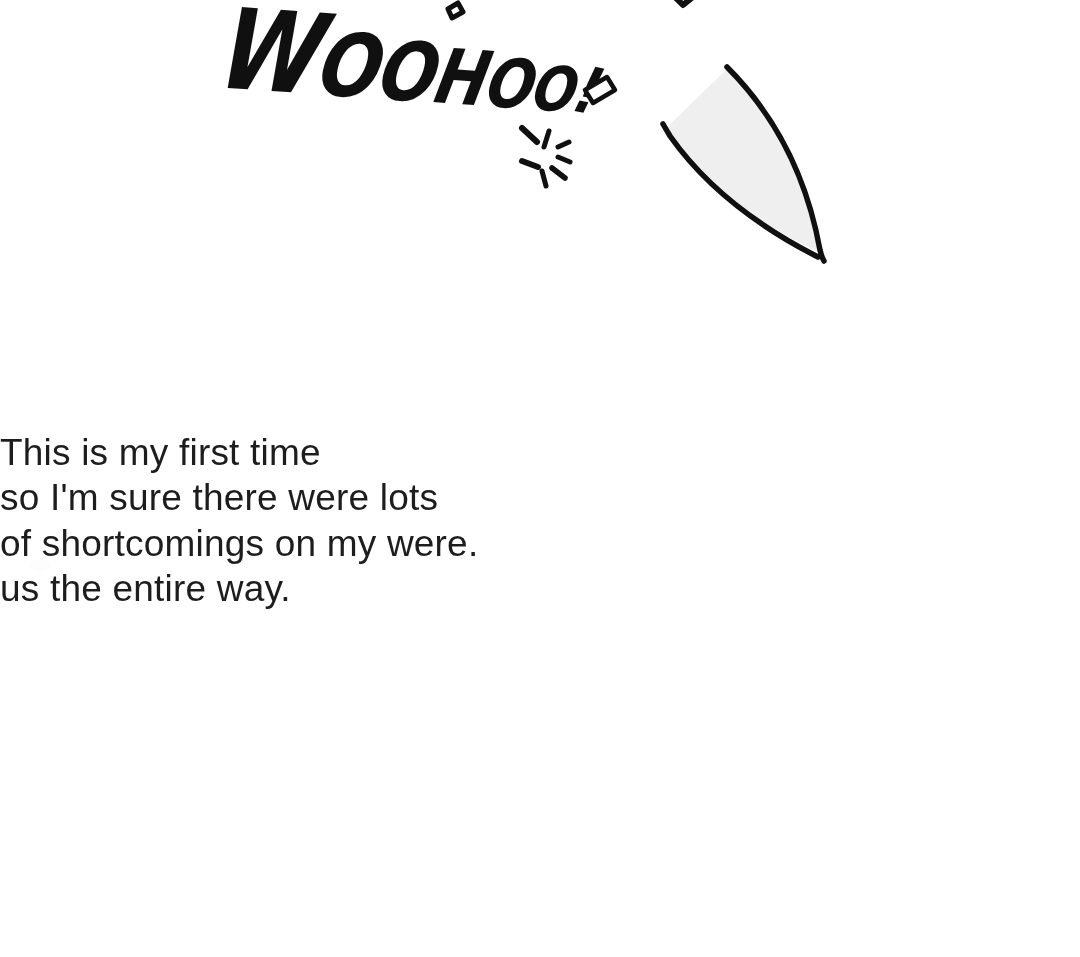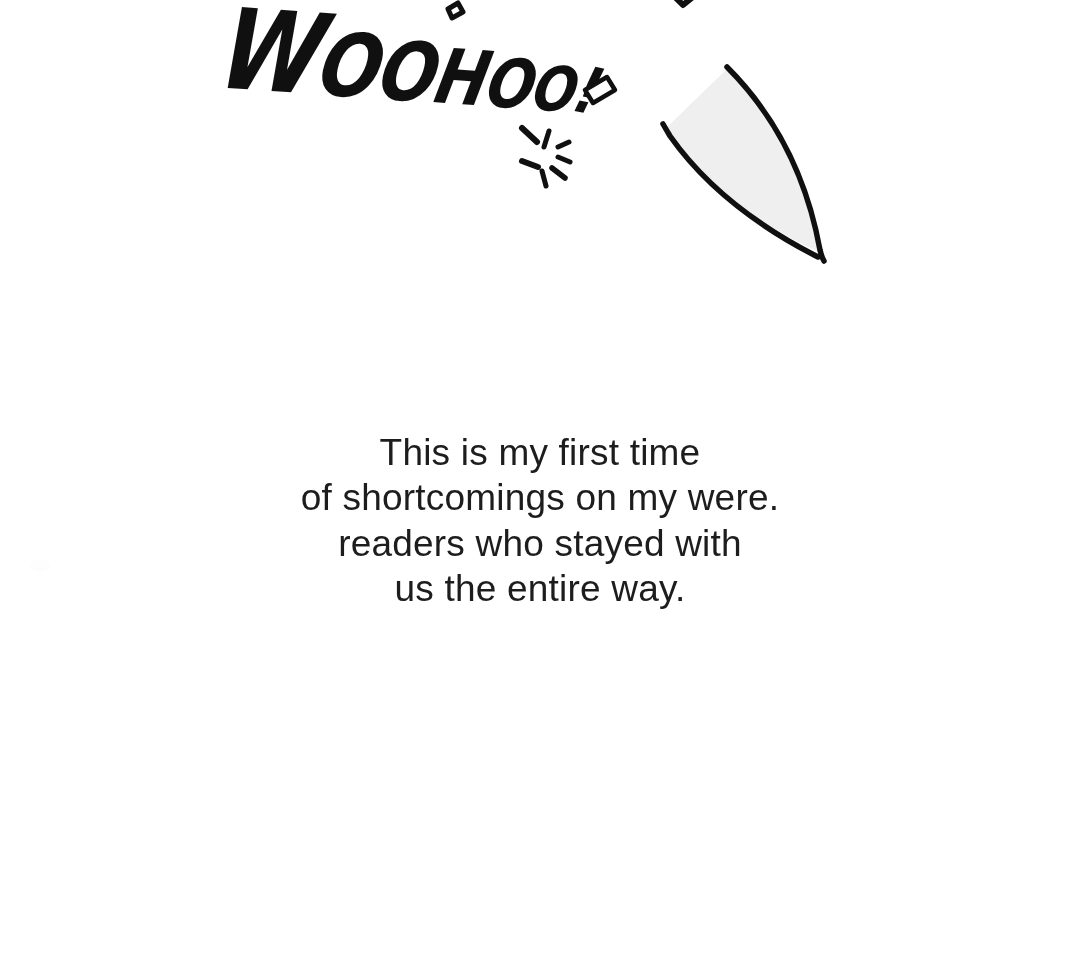--- a/index.html
+++ b/index.html
@@ -56,21 +56,20 @@
     position:absolute;left:30px;top:559px;
     width:20px;height:12px;
     border-radius:50%;
     background:#fcfcfc;
   }
   
   .caption{
     position:absolute;
     left:0;top:430px;
     width:1080px;
-    text-align:center;
     font-size:37px;
     line-height:45.4px;
     letter-spacing:0.2px;
     color:var(--caption-text);
     font-family:"Liberation Sans", sans-serif;
   }
 </style>
 </head>
 <body>
 
@@ -108,18 +107,18 @@
       <path class="cone-fill" d="M 727,69 Q 800,141 819,252 Q 714,204 666,128 Z"></path>
       <path class="ink-stroke" stroke-width="5.5" d="M 727,67 Q 800,140 820,250 Q 822,258 824,261"></path>
       <path class="ink-stroke" stroke-width="5.5" d="M 663,124 Q 667,131 670,136 Q 720,207 818,257"></path>
     </g>
   </svg>
 
   <div class="smudge"></div>
 
   <div class="caption">
     <div>This is my first time</div>
+    <div>so I'm sure there were lots</div>
     <div>of shortcomings on my were.</div>
-    <div>readers who stayed with</div>
     <div>us the entire way.</div>
   </div>
 
 </div>
 
 </body></html>

